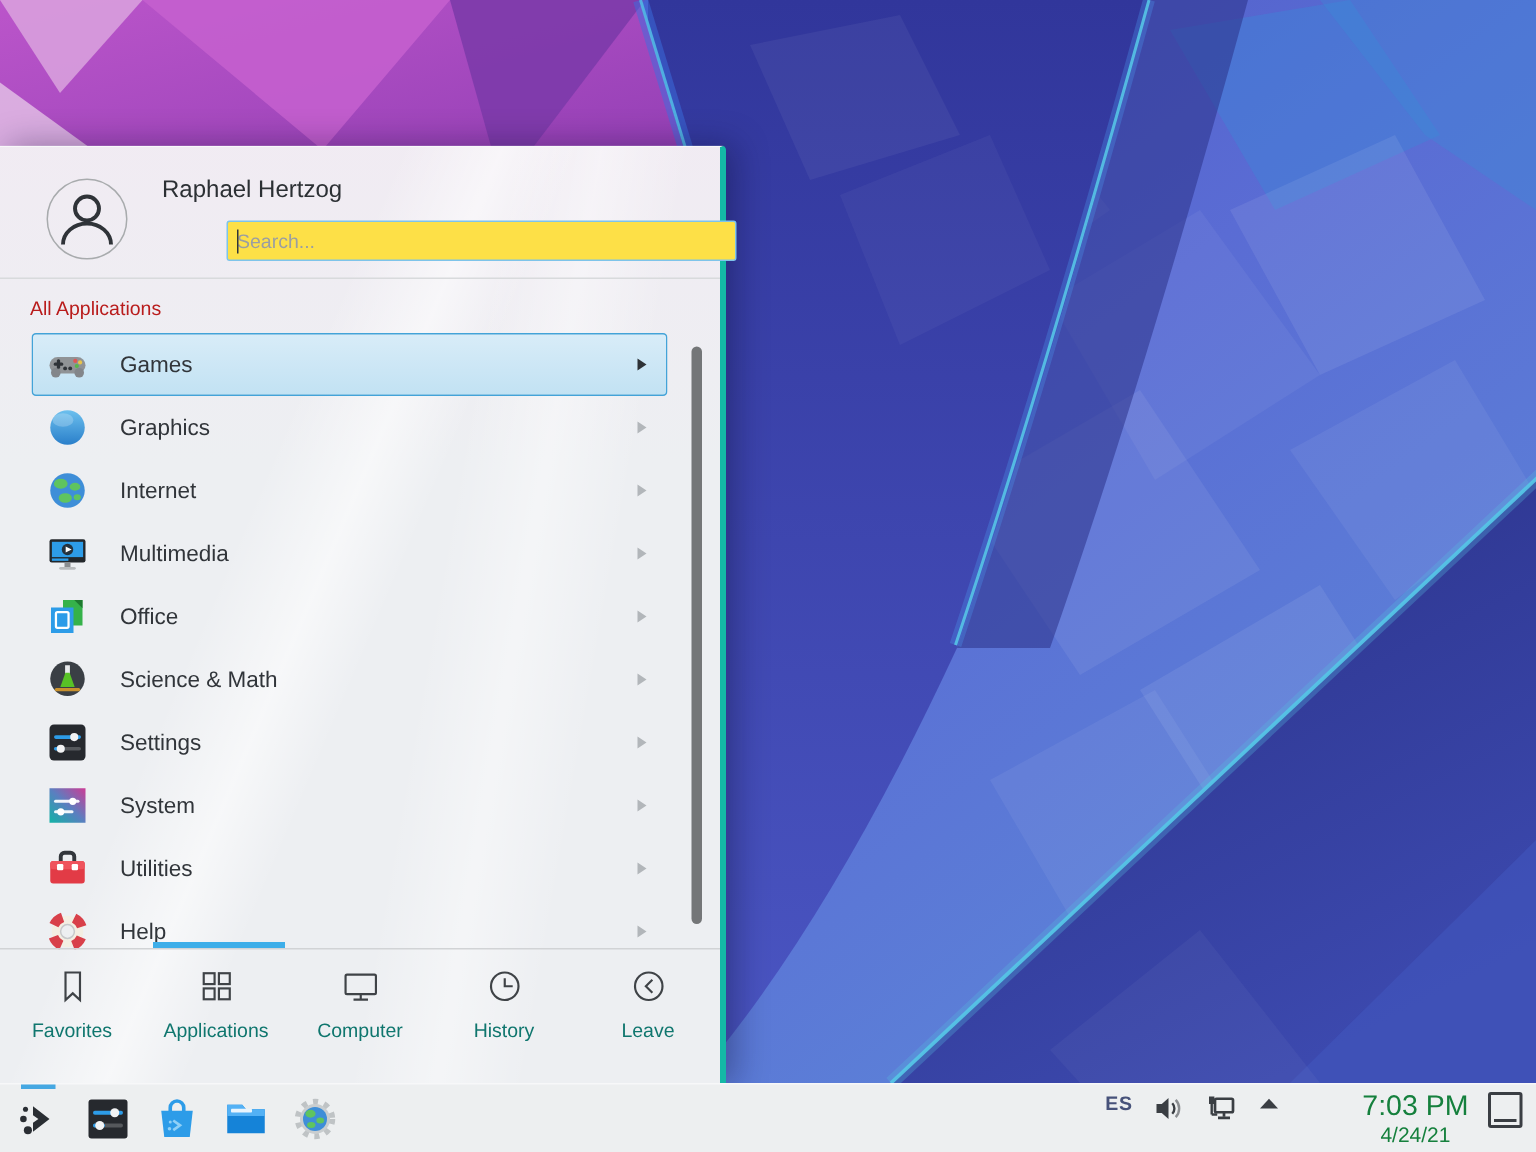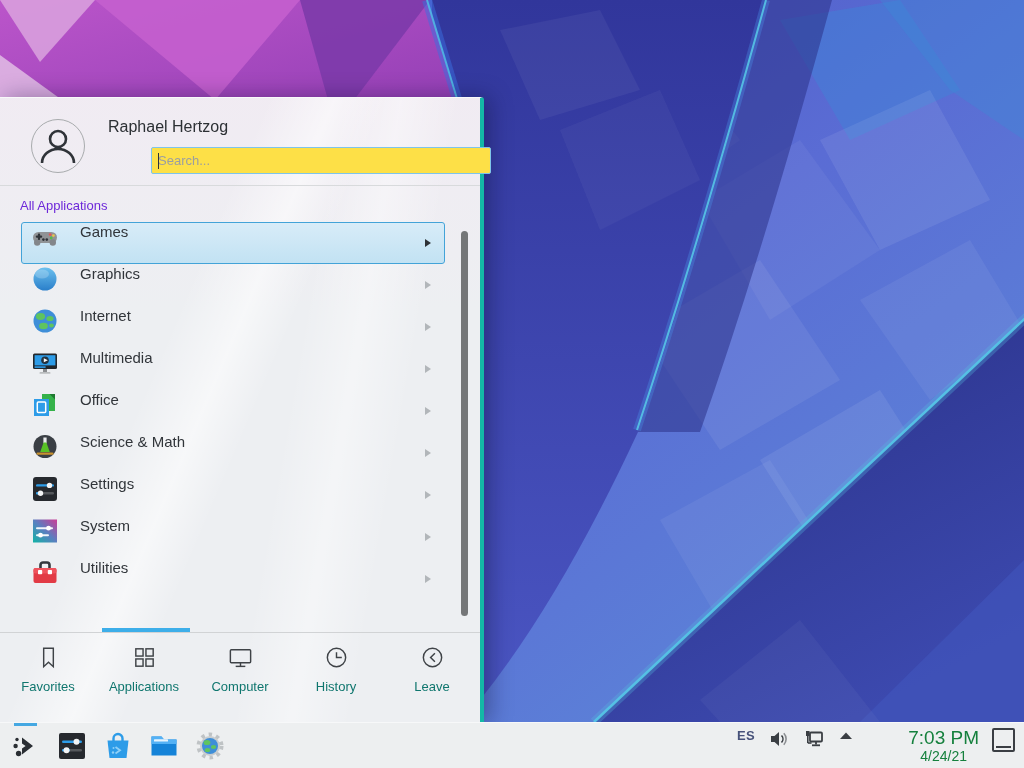--- a/index.html
+++ b/index.html
@@ -22,24 +22,24 @@
   .avatar{left:31px;top:21px;width:52px;height:52px;border:1px solid #a8abad;border-radius:50%;}
   .user-name{left:108px;top:20px;font-size:16px;color:#2c3034;}
   .search-wrap{left:108px;top:49px;width:340px;height:27px;background:#fde047;
         border:1px solid #7ec4ea;border-radius:2px;box-sizing:border-box;margin-left:43px;}
   .search-wrap input{position:absolute;inset:0;border:none;outline:none;background:transparent;
         font-family:inherit;font-size:13px;color:#55585b;padding:0 6px;}
   .search-wrap input::placeholder{color:#9b9ea1;opacity:1;}
   .search-caret{position:absolute;left:6px;top:5px;width:1px;height:16px;background:#2f3338;}
 
   .header-divider{left:0;top:87px;width:100%;height:1px;background:#d8dadc;}
-  .section-label{left:20px;top:100px;font-size:13px;color:#6d28d9;}
+  .section-label{left:20px;top:100px;font-size:13px;color:#b91c1c;}
 
   .app-list{left:21px;top:124px;width:424px;height:411px;overflow:hidden;}
-  .app-row{height:40px;margin-bottom:0;display:flex;align-items:flex-start;position:relative;
+  .app-row{height:40px;margin-bottom:0;display:flex;align-items:center;position:relative;
            border:1px solid transparent;border-radius:3px;}
   .app-row.active{background:linear-gradient(180deg,#d8ecf8,#c2e2f3);border-color:#43a3d8;}
   .app-icon{width:28px;height:28px;margin-left:9px;flex:0 0 28px;}
   .app-label{margin-left:21px;font-size:15px;color:#31353a;}
   .chev{position:absolute;right:13px;top:50%;margin-top:-4.5px;width:0;height:0;
         border-left:6px solid #b2b6ba;border-top:4.5px solid transparent;border-bottom:4.5px solid transparent;}
   .app-row.active .chev{border-left-color:#2e3236;}
 
   .scrollbar{left:461px;top:133px;width:7px;height:385px;background:#747678;border-radius:4px;}
 
@@ -269,20 +269,31 @@
           <rect x="9.5" y="3.5" width="9" height="8" rx="2.5" fill="none" stroke="#33373c" stroke-width="2.6"></rect>
           <rect x="2.5" y="9" width="23" height="15" rx="2" fill="#e23b46"></rect>
           <rect x="2.5" y="9" width="23" height="5.5" rx="2" fill="#ef535d"></rect>
           <rect x="7" y="11" width="4.2" height="4.2" rx="0.8" fill="#ffffff"></rect>
           <rect x="16.8" y="11" width="4.2" height="4.2" rx="0.8" fill="#ffffff"></rect>
         </svg>
         <span class="app-label">Utilities</span>
         <span class="chev"></span>
       </div>
 
+      <div class="app-row">
+        <svg class="app-icon" viewBox="0 0 28 28">
+          <circle cx="14" cy="14" r="10.5" fill="#f3eee2"></circle>
+          <g transform="rotate(23 14 14)">
+            <circle cx="14" cy="14" r="10" fill="none" stroke="#d8404a" stroke-width="6.5" stroke-dasharray="7.9 7.9"></circle>
+          </g>
+          <circle cx="14" cy="14" r="4.6" fill="#edeff1" stroke="#c7c9cb" stroke-width="1"></circle>
+        </svg>
+        <span class="app-label">Help</span>
+        <span class="chev"></span>
+      </div>
 
     </div>
 
     <div class="scrollbar"></div>
 
     <div class="tab-indicator"></div>
     <div class="footer-divider"></div>
 
     <div class="tabs">
 

